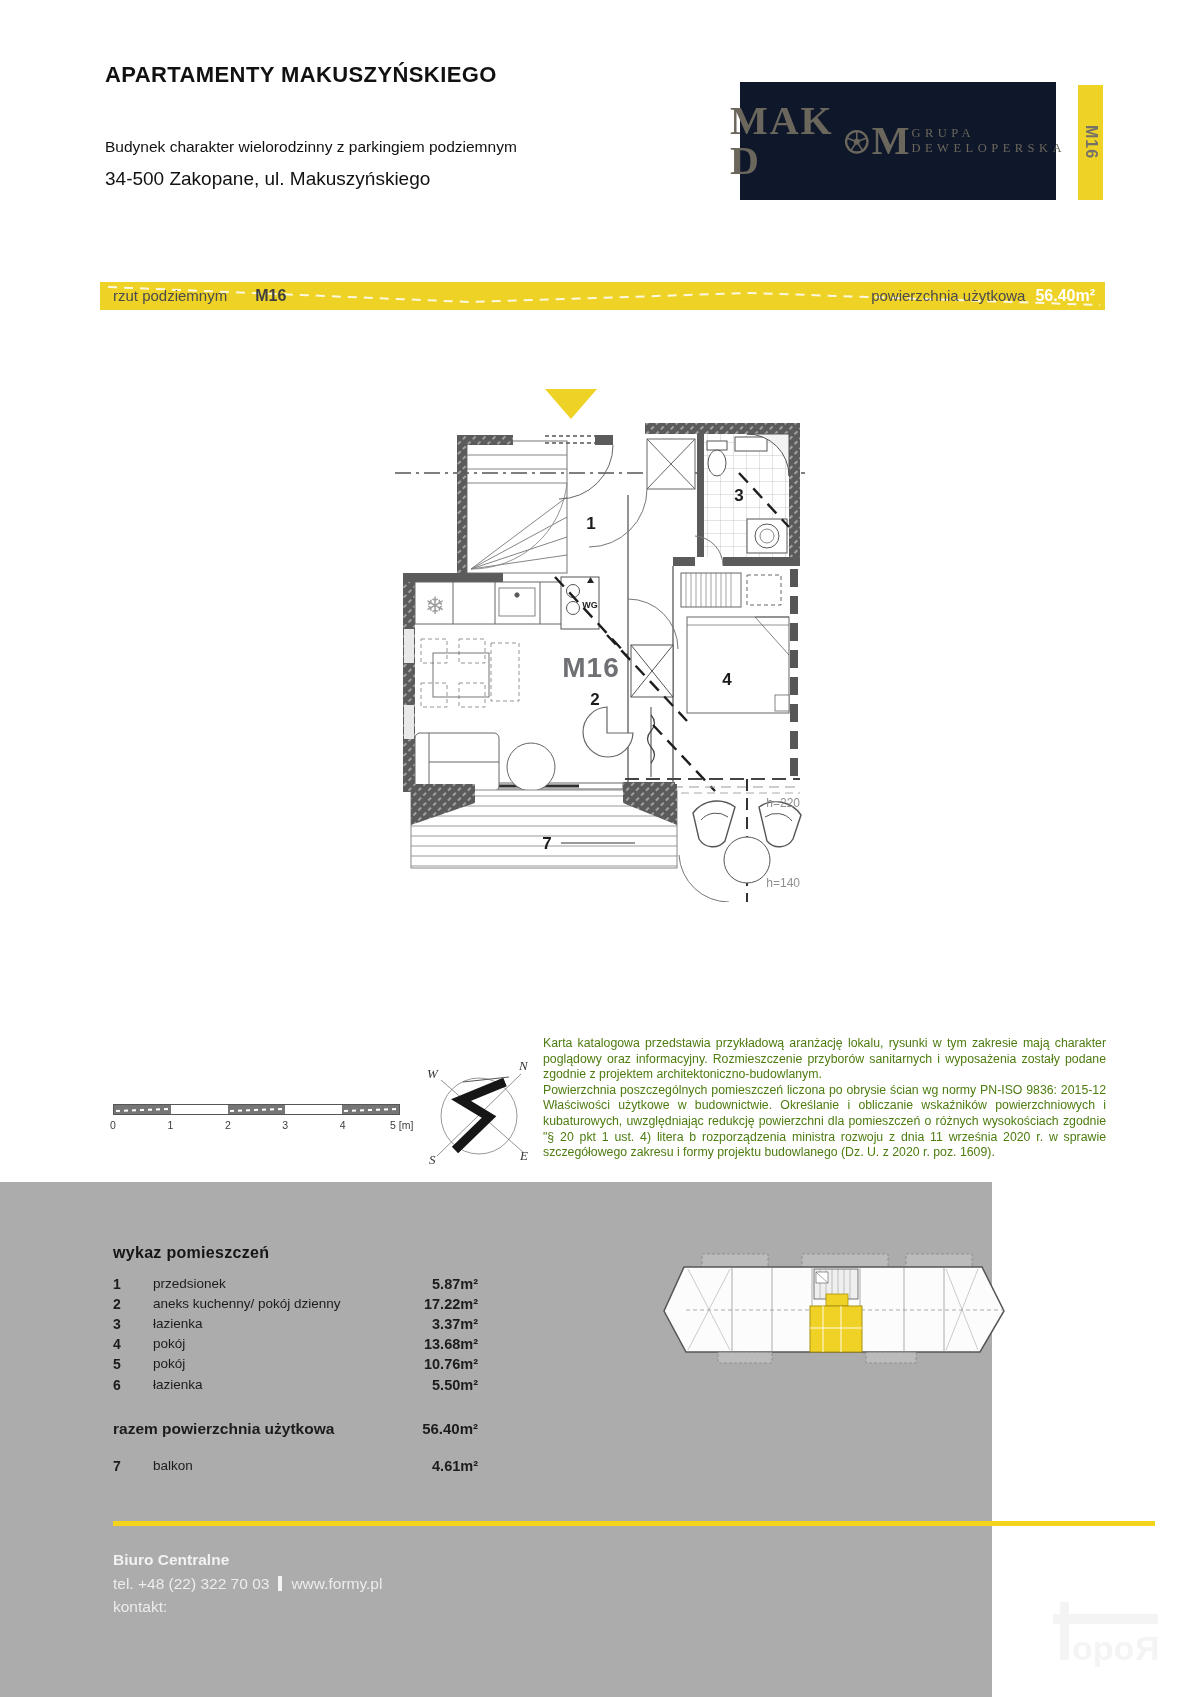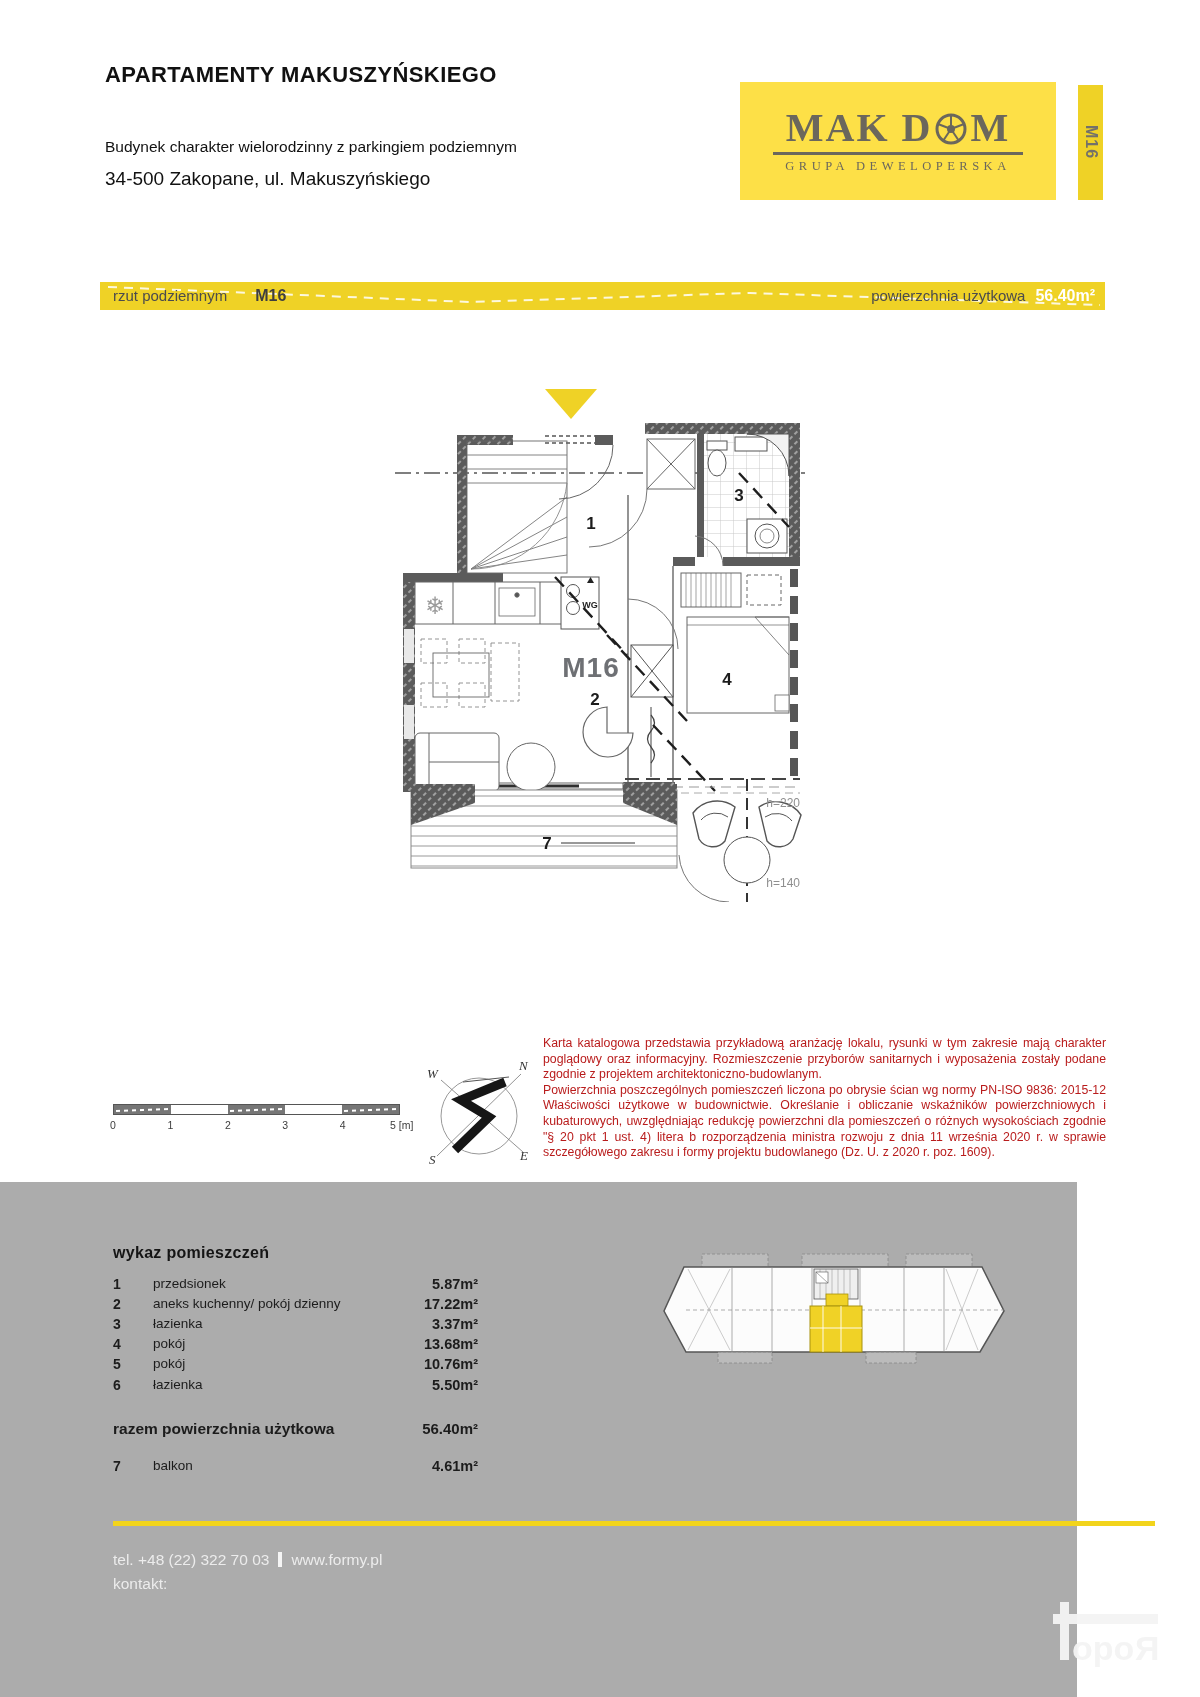--- a/index.html
+++ b/index.html
@@ -2,22 +2,22 @@
 <html><head>
 <meta charset="utf-8">
 <style>
   html,body{margin:0;padding:0;background:#d8d8d8;}
   .page{position:relative;width:1200px;height:1697px;background:#ffffff;overflow:hidden;
         font-family:"Liberation Sans",sans-serif;color:#1a1a1a;}
   
   .title{position:absolute;left:105px;top:62px;font-size:22px;font-weight:bold;letter-spacing:.4px;color:#111;}
   .sub1{position:absolute;left:105px;top:138px;font-size:15.5px;color:#111;}
   .sub2{position:absolute;left:105px;top:168px;font-size:19px;color:#111;}
-  .logo-box{position:absolute;left:740px;top:82px;width:316px;height:118px;background:#fde047;
-            display:flex;flex-direction:column;align-items:center;justify-content:center;}
+  .logo-box{position:absolute;left:740px;top:82px;width:316px;height:118px;background:#0f172a;
+            display:flex;flex-direction:row;align-items:center;justify-content:center;}
   .logo-main{font-family:"Liberation Serif",serif;font-size:40px;font-weight:bold;color:#6b675c;
              letter-spacing:2px;line-height:1;display:flex;align-items:center;}
   .logo-rule{width:250px;height:3px;background:#6b675c;margin:4px 0 4px 0;}
   .logo-tag{font-family:"Liberation Serif",serif;font-size:12.5px;letter-spacing:4.5px;color:#6b675c;}
   .side-tab{position:absolute;left:1078px;top:85px;width:25px;height:115px;background:#EFD226;
             display:flex;align-items:center;justify-content:center;}
   .side-tab span{writing-mode:vertical-rl;font-size:16px;font-weight:bold;color:#73716a;letter-spacing:1px;}
   
   .info-bar{position:absolute;left:100px;top:282px;width:1005px;height:28px;background:#EFD226;}
   .info-bar svg{position:absolute;left:0;top:0;}
@@ -36,24 +36,24 @@
   .scale .seg{flex:1;position:relative;}
   .seg.dark{background:#767676;}
   .seg.dark:after{content:"";position:absolute;left:2px;right:2px;top:4px;height:2px;transform:rotate(-2deg);
                   background:repeating-linear-gradient(90deg,#fff 0 4px,transparent 4px 8px);}
   .seg.light{background:#fff;}
   .scale .tick{position:absolute;top:15px;width:34px;margin-left:-17px;text-align:center;}
   .scale .tick.last{width:44px;margin-left:-10px;text-align:left;}
   .compass{position:absolute;left:425px;top:1058px;width:104px;height:108px;}
   
   .legal{position:absolute;left:543px;top:1036px;width:563px;font-size:12.3px;line-height:15.6px;
-         text-align:justify;color:#b91c1c;}
+         text-align:justify;color:#4d7c0f;}
   .legal p{margin:0;}
   
-  .gray{position:absolute;left:0;top:1182px;width:1077px;height:515px;background:#ACACAC;}
+  .gray{position:absolute;left:0;top:1182px;width:992px;height:515px;background:#ACACAC;}
   .wykaz-h{position:absolute;left:113px;top:62px;font-size:16px;font-weight:bold;color:#151515;letter-spacing:.3px;}
   .row{position:absolute;left:113px;width:365px;height:18px;font-size:13.5px;color:#1c1c1c;}
   .row .no{position:absolute;left:0;font-weight:bold;font-size:14px;}
   .row .nm{position:absolute;left:40px;}
   .row .ar{position:absolute;right:0;font-weight:bold;font-size:14.5px;}
   .row.total{font-weight:bold;font-size:15.5px;}
   .row.total .ar{font-size:15px;}
   .miniplan{position:absolute;left:660px;top:70px;width:350px;height:115px;}
   .yline{position:absolute;left:113px;top:339px;width:1042px;height:5px;background:#F2D41C;}
   .foot{position:absolute;left:113px;top:366px;font-size:15.5px;line-height:23.5px;color:#ececec;}
@@ -389,20 +389,21 @@
       </g>
       <g stroke="#888" fill="rgba(200,200,200,0.55)" stroke-width="0.8" stroke-dasharray="3 2">
         <rect x="58" y="100" width="54" height="11"></rect>
           <rect x="206" y="100" width="50" height="11"></rect>
       </g>
     </svg>
 
     <div class="yline"></div>
 
     <div class="foot">
+      <div class="b">Biuro Centralne</div>
       <div>
         <span>tel. +48 (22) 322 70 03</span><span class="vbar"></span><span>www.formy.pl</span>
       </div>
       <div>kontakt:</div>
     </div>
 
     <svg class="topor" viewBox="0 0 118 92">
       <g fill="#f4f4f4" opacity="0.95">
         <rect x="12" y="12" width="9" height="58"></rect>
         <rect x="5" y="24" width="105" height="10"></rect>

